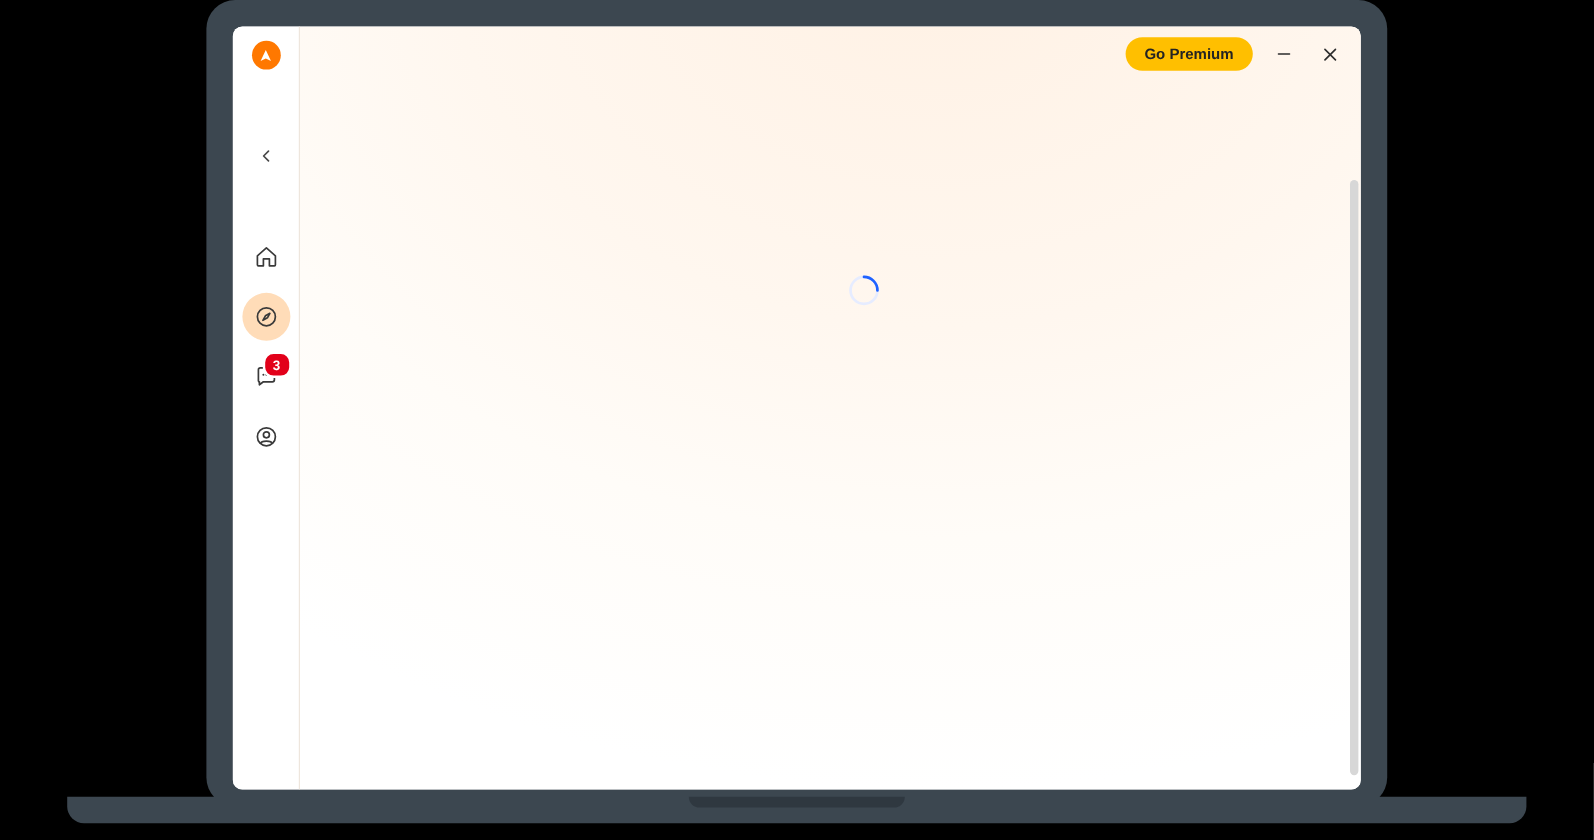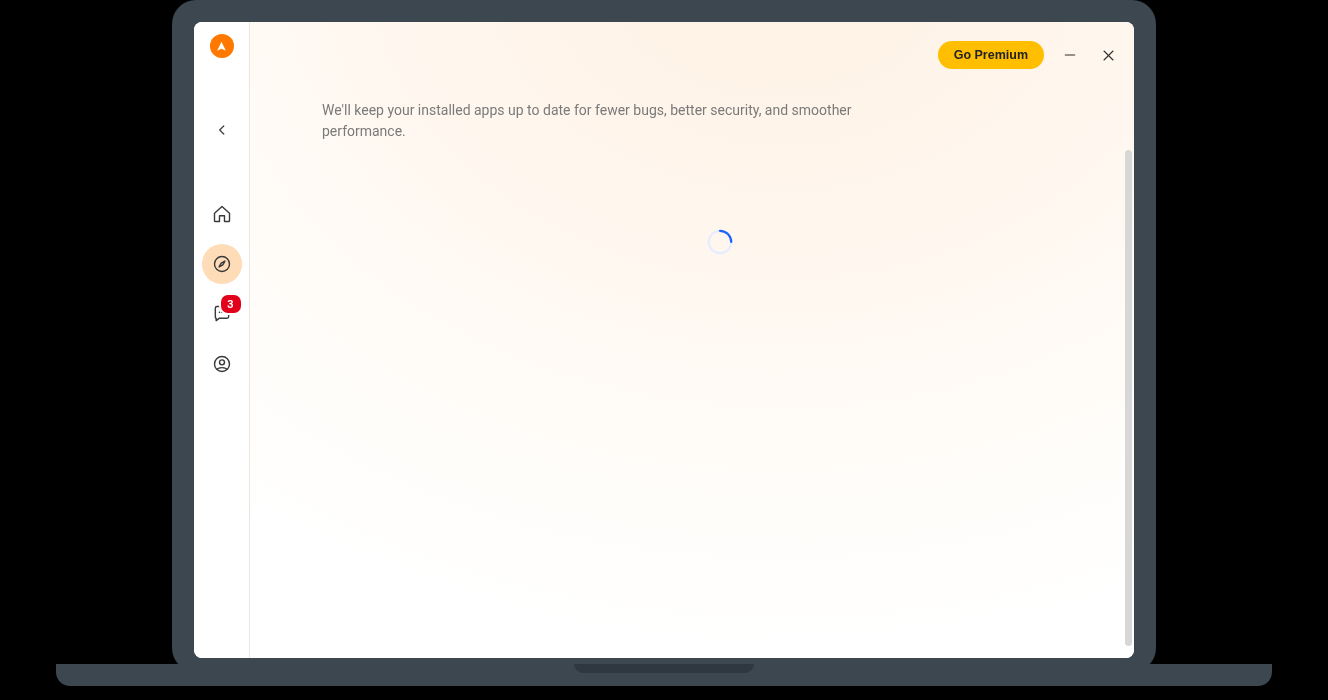--- a/index.html
+++ b/index.html
@@ -92,21 +92,21 @@
     padding:0 1px;
   }
   
   .content {
     flex:1;
     position:relative;
     background: radial-gradient(ellipse 900px 700px at 60% -10%, #fff1e4 0%, #fff7ef 45%, #fffcf8 70%, #ffffff 100%);
   }
   .titlebar{
     position:absolute;
-    top:10px; left:0; right:0;
+    top:0; left:0; right:0;
     height:46px;
     display:flex;
     align-items:center;
     justify-content:flex-end;
     gap:14px;
     padding:0 14px;
   }
   .premium-btn{
     background:#ffbf00;
     color:#232323;
@@ -223,21 +223,20 @@
           </div>
           <div class="win-btn">
             <svg width="15" height="15" viewBox="0 0 24 24">
               <line x1="5" y1="5" x2="19" y2="19" stroke="#2d2d2d" stroke-width="2.2" stroke-linecap="round"></line>
               <line x1="19" y1="5" x2="5" y2="19" stroke="#2d2d2d" stroke-width="2.2" stroke-linecap="round"></line>
             </svg>
           </div>
         </div>
 
         <div class="page">
-          <p>We'll keep your installed apps up to date for fewer bugs, better security, and smoother performance.</p>
         </div>
 
         <div class="spinner">
           <svg viewBox="0 0 50 50">
             <circle cx="25" cy="25" r="20" stroke="#e6ecff" stroke-width="4" fill="none"></circle>
             <path d="M25 5 A20 20 0 0 1 45 25" stroke="#1f62ff" stroke-width="4" fill="none" stroke-linecap="round"></path>
           </svg>
         </div>
 
         <div class="scroll-track"></div>

